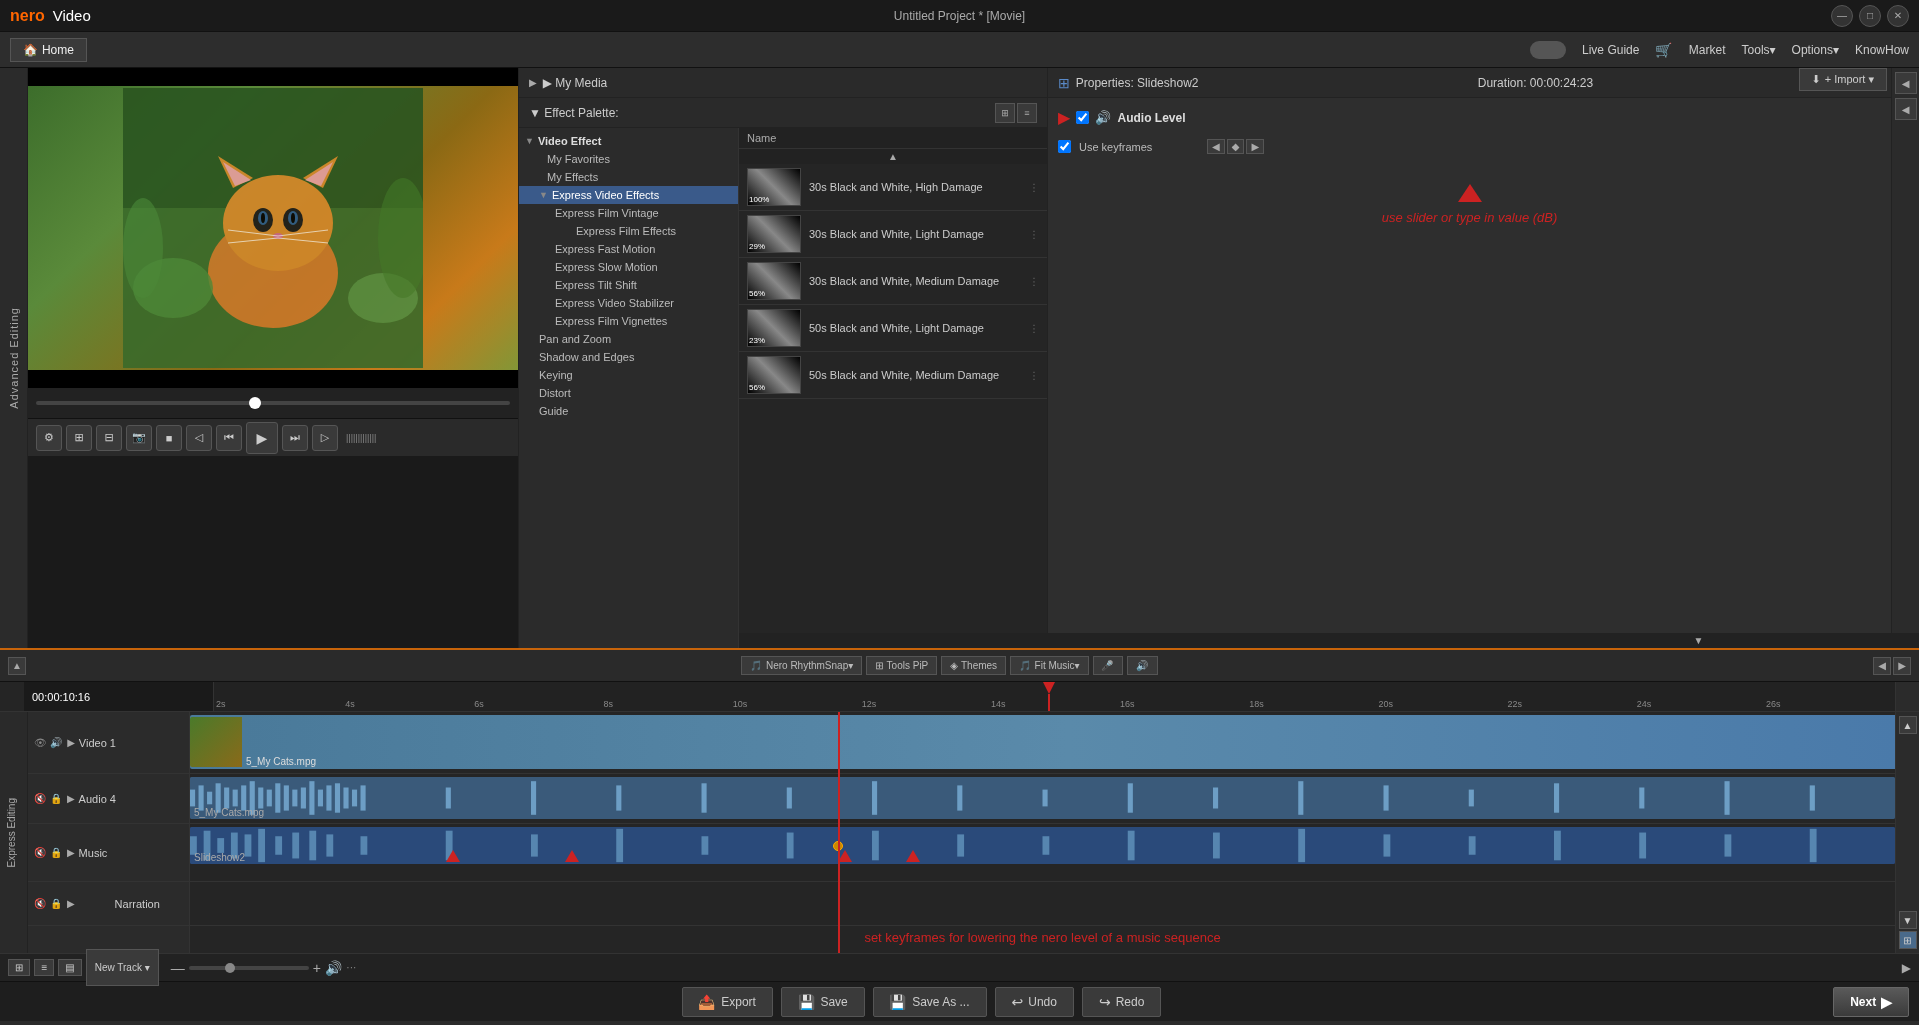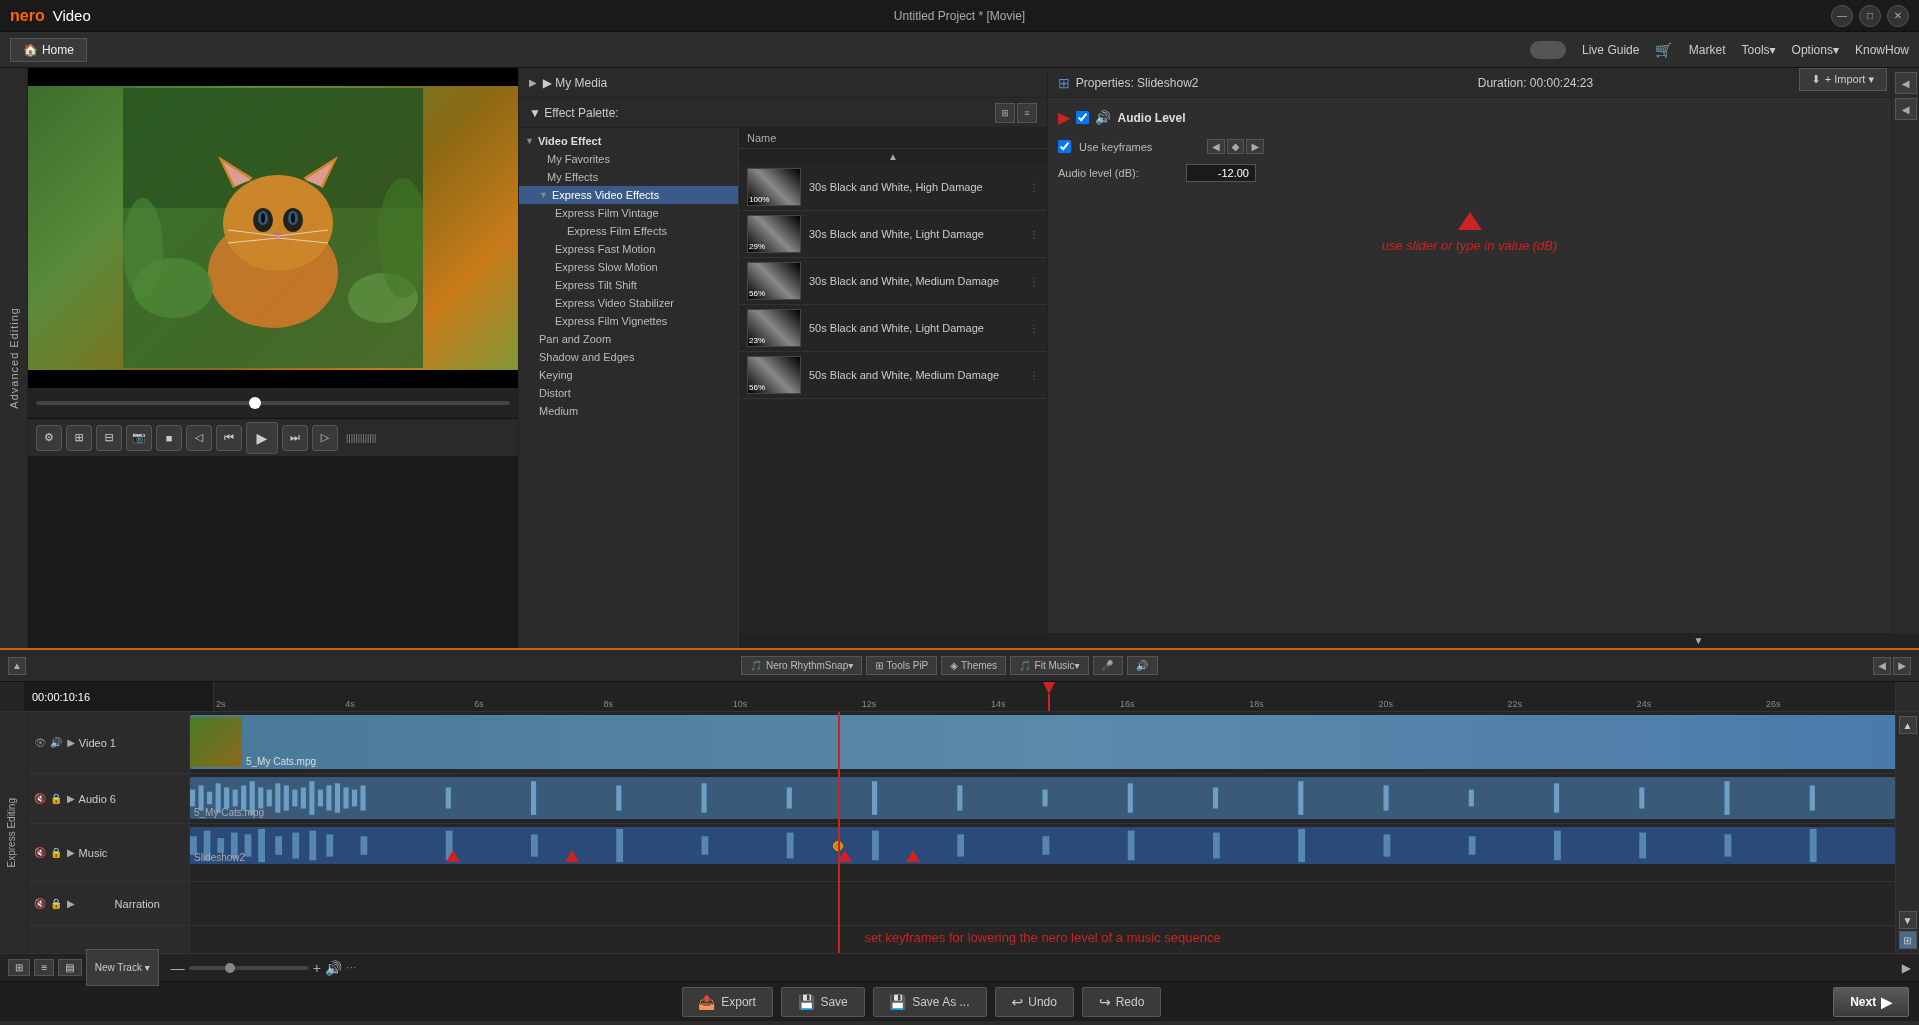--- a/index.html
+++ b/index.html
@@ -563,21 +563,21 @@
         <div class="tree-item" style="padding-left:28px;">
           <span>My Effects</span>
         </div>
         <div class="tree-item selected" style="padding-left:20px;">
           <span class="tree-arrow">▼</span>
           <span>Express Video Effects</span>
         </div>
         <div class="tree-item" style="padding-left:36px;">
           <span>Express Film Vintage</span>
         </div>
-        <div class="tree-item" style="padding-left:48px;">
+        <div class="tree-item" style="padding-left:16px;margin-left:41px;">
           <span>Express Film Effects</span>
         </div>
         <div class="tree-item" style="padding-left:36px;">
           <span>Express Fast Motion</span>
         </div>
         <div class="tree-item" style="padding-left:36px;">
           <span>Express Slow Motion</span>
         </div>
         <div class="tree-item" style="padding-left:36px;">
           <span>Express Tilt Shift</span>
@@ -594,21 +594,21 @@
         <div class="tree-item" style="padding-left:20px;">
           <span>Shadow and Edges</span>
         </div>
         <div class="tree-item" style="padding-left:20px;">
           <span>Keying</span>
         </div>
         <div class="tree-item" style="padding-left:20px;">
           <span>Distort</span>
         </div>
         <div class="tree-item" style="padding-left:20px;">
-          <span>Medium</span>
+          <span>Guide</span>
         </div>
       </div>
 
       <div id="effects-list">
 
         <div style="padding:4px 8px; background:#222; border-bottom:1px solid #333; font-size:11px; color:#aaa;">
           <span>Name</span>
         </div>
 
         <div style="text-align:center;padding:2px;background:#222;color:#aaa;font-size:10px;">▲</div>
@@ -677,24 +677,20 @@
       <div class="prop-row">
         <input type="checkbox" checked="" class="prop-checkbox" style="">
         <span class="prop-label">Use keyframes</span>
         <div class="nav-arrows">
           <div class="nav-arr">◀</div>
           <div class="nav-arr">◆</div>
           <div class="nav-arr">▶</div>
         </div>
       </div>
 
-      <div class="prop-row">
-        <span class="prop-label">Audio level (dB):</span>
-        <input type="text" class="prop-input" value="-12.00" style="">
-      </div>
 
       <div id="slider-area">
         <div class="slider-triangle"></div>
         <span class="slider-hint">use slider or type in value (dB)</span>
       </div>
     </div>
   </div>
 
   <div id="right-sidebar">
     <div class="rs-btn">◀</div>
@@ -785,21 +781,21 @@
         <span style="font-size:10px;color:#888;cursor:pointer;">👁</span>
         <span style="font-size:10px;color:#888;cursor:pointer;">🔊</span>
         <span style="font-size:10px;color:#aaa;cursor:pointer;">▶</span>
         <span style="font-size:11px;color:#ccc;">Video 1</span>
       </div>
 
       <div style="height:50px;display:flex;align-items:center;padding:0 6px;gap:4px;border-bottom:1px solid #333;">
         <span style="font-size:10px;color:#888;cursor:pointer;">🔇</span>
         <span style="font-size:10px;color:#888;cursor:pointer;">🔒</span>
         <span style="font-size:10px;color:#aaa;cursor:pointer;">▶</span>
-        <span style="font-size:11px;color:#ccc;">Audio 6</span>
+        <span style="font-size:11px;color:#ccc;">Audio 4</span>
       </div>
 
       <div style="height:58px;display:flex;align-items:center;padding:0 6px;gap:4px;border-bottom:1px solid #333;">
         <span style="font-size:10px;color:#888;cursor:pointer;">🔇</span>
         <span style="font-size:10px;color:#888;cursor:pointer;">🔒</span>
         <span style="font-size:10px;color:#aaa;cursor:pointer;">▶</span>
         <span style="font-size:11px;color:#ccc;">Music</span>
       </div>
 
       <div style="height:44px;display:flex;align-items:center;padding:0 6px;gap:4px;border-bottom:1px solid #333;">

